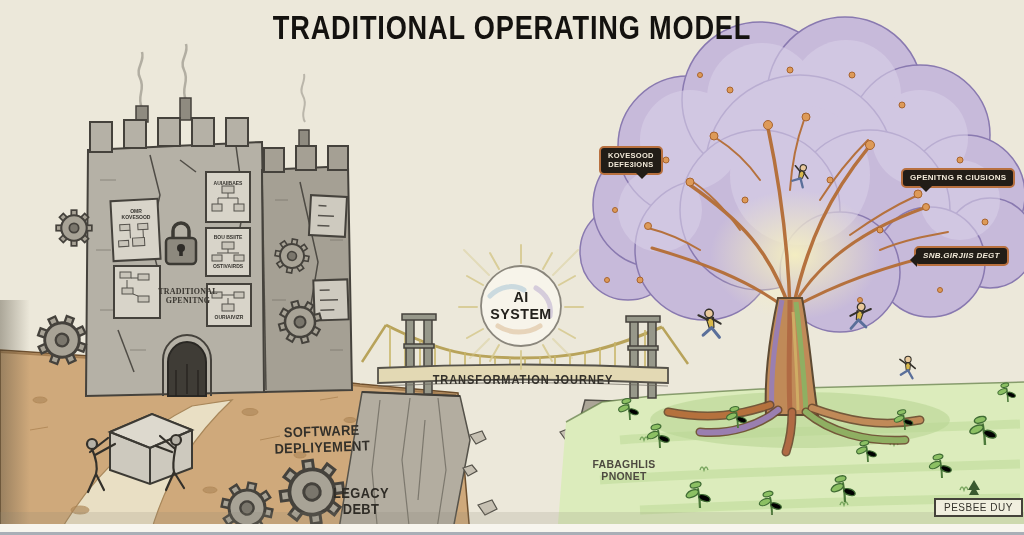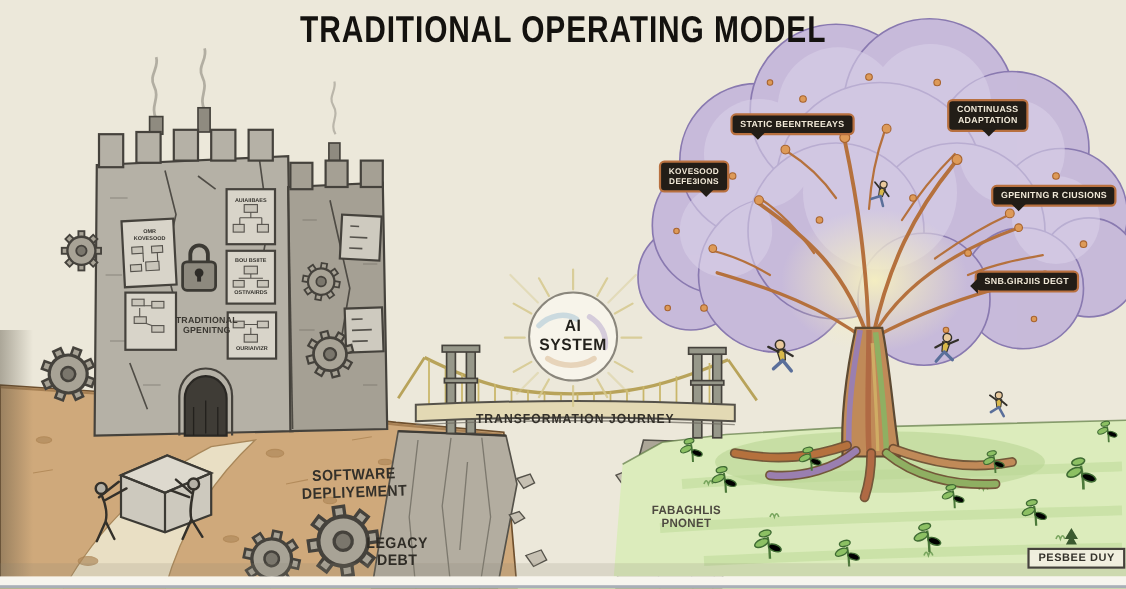--- a/index.html
+++ b/index.html
@@ -12,21 +12,21 @@
     position:absolute;font-weight:bold;color:#2e2b24;white-space:pre-line;
     text-align:center;line-height:1.12;pointer-events:none;
   }
   #title{
     left:0;right:0;top:10px;font-size:34px;letter-spacing:1px;color:#14120f;
     transform:scaleX(.8);line-height:1;
   }
   #software{left:322px;top:424px;font-size:14px;color:#33302a;transform:translateX(-50%) rotate(-2deg) scaleX(.92);letter-spacing:.4px;}
   #legacy{left:361px;top:486px;font-size:14px;color:#2f2c26;transform:translateX(-50%) scaleX(.92);letter-spacing:.4px;}
   #chasm-label{left:624px;top:458px;font-size:11px;color:#4d4940;transform:translateX(-50%) scaleX(.95);letter-spacing:.3px;}
-  #castle-label{left:188px;top:288px;font-size:8px;color:#3a3731;transform:translateX(-50%);letter-spacing:.2px;}
+  #castle-label{left:188px;top:288px;font-size:8px;color:#3a3731;transform:translateX(-50%);letter-spacing:.2px;font-family:Liberation Serif, serif;}
   #ai-label{left:521px;top:306px;font-size:15px;color:#23211c;transform:translate(-50%,-50%) scaleX(.95);letter-spacing:.5px;}
   #journey-label{left:523px;top:381px;font-size:12px;color:#33302a;transform:translate(-50%,-50%) scaleX(.92);letter-spacing:1px;}
   .panel-lbl{font-size:5px;color:#35332e;transform:translateX(-50%);letter-spacing:0;line-height:1.25;}
   #plbl1{left:136px;top:208px;}
   #plbl2{left:228px;top:180px;}
   #plbl3{left:228px;top:234px;}
   #plbl4{left:228px;top:263px;}
   #plbl5{left:229px;top:314px;}
   .bubble{
     position:absolute;background:#221d17;color:#f1e9d8;border:2px solid #b8703f;
@@ -35,24 +35,24 @@
   }
   .bubble::after{content:"";position:absolute;width:0;height:0;border:7px solid transparent;}
   .tail-bl::after{border-top-color:#221d17;bottom:-13px;left:16px;}
   .tail-b::after{border-top-color:#221d17;bottom:-13px;left:42%;}
   .tail-br::after{border-top-color:#221d17;bottom:-13px;right:12px;}
   .tail-l::after{border-right-color:#221d17;left:-13px;top:5px;}
   #bubble-static{left:664px;top:103px;}
   #bubble-adaptation{left:861px;top:90px;}
   #bubble-decisions{left:599px;top:146px;font-size:7.5px;}
   #bubble-revisions{left:901px;top:168px;}
-  #bubble-debt{left:886px;top:246px;}
+  #bubble-debt{left:914px;top:246px;font-style:italic;}
   #present-day{
     position:absolute;left:934px;top:498px;border:2px solid #44423a;
-    background:rgba(243,239,226,.9);color:#35332c;font-size:10px;font-weight:bold;
+    background:rgba(243,239,226,.9);color:#35332c;font-size:10px;font-weight:normal;
     letter-spacing:.5px;padding:2px 8px;text-align:center;
   }
   #bottom-strip{position:absolute;left:0;right:0;bottom:0;height:11px;background:#f7f5ee;}
   #bottom-edge{position:absolute;left:0;right:0;bottom:0;height:3px;background:#a9afb7;}
 </style>
 </head>
 <body>
 
 <div id="stage">
 
@@ -434,23 +434,20 @@
   <div class="lbl" id="software">SOFTWARE
 DEPLIYEMENT</div>
   <div class="lbl" id="legacy">LEGACY
 DEBT</div>
   <div class="lbl" id="chasm-label">FABAGHLIS
 PNONET</div>
   <div class="lbl" id="ai-label">AI
 SYSTEM</div>
   <div class="lbl" id="journey-label">TRANSFORMATION JOURNEY</div>
 
-  <div class="bubble tail-bl" id="bubble-static">STATIC BEENTREEAYS</div>
-  <div class="bubble tail-b" id="bubble-adaptation">CONTINUASS
-ADAPTATION</div>
   <div class="bubble tail-br" id="bubble-decisions">KOVESOOD
 DEFE3IONS</div>
   <div class="bubble tail-bl" id="bubble-revisions">GPENITNG R CIUSIONS</div>
   <div class="bubble tail-l" id="bubble-debt">SNB.GIRJIIS DEGT</div>
 
   <div id="present-day">PESBEE DUY</div>
 
   <div id="bottom-strip"></div>
   <div id="bottom-edge"></div>
 </div>

